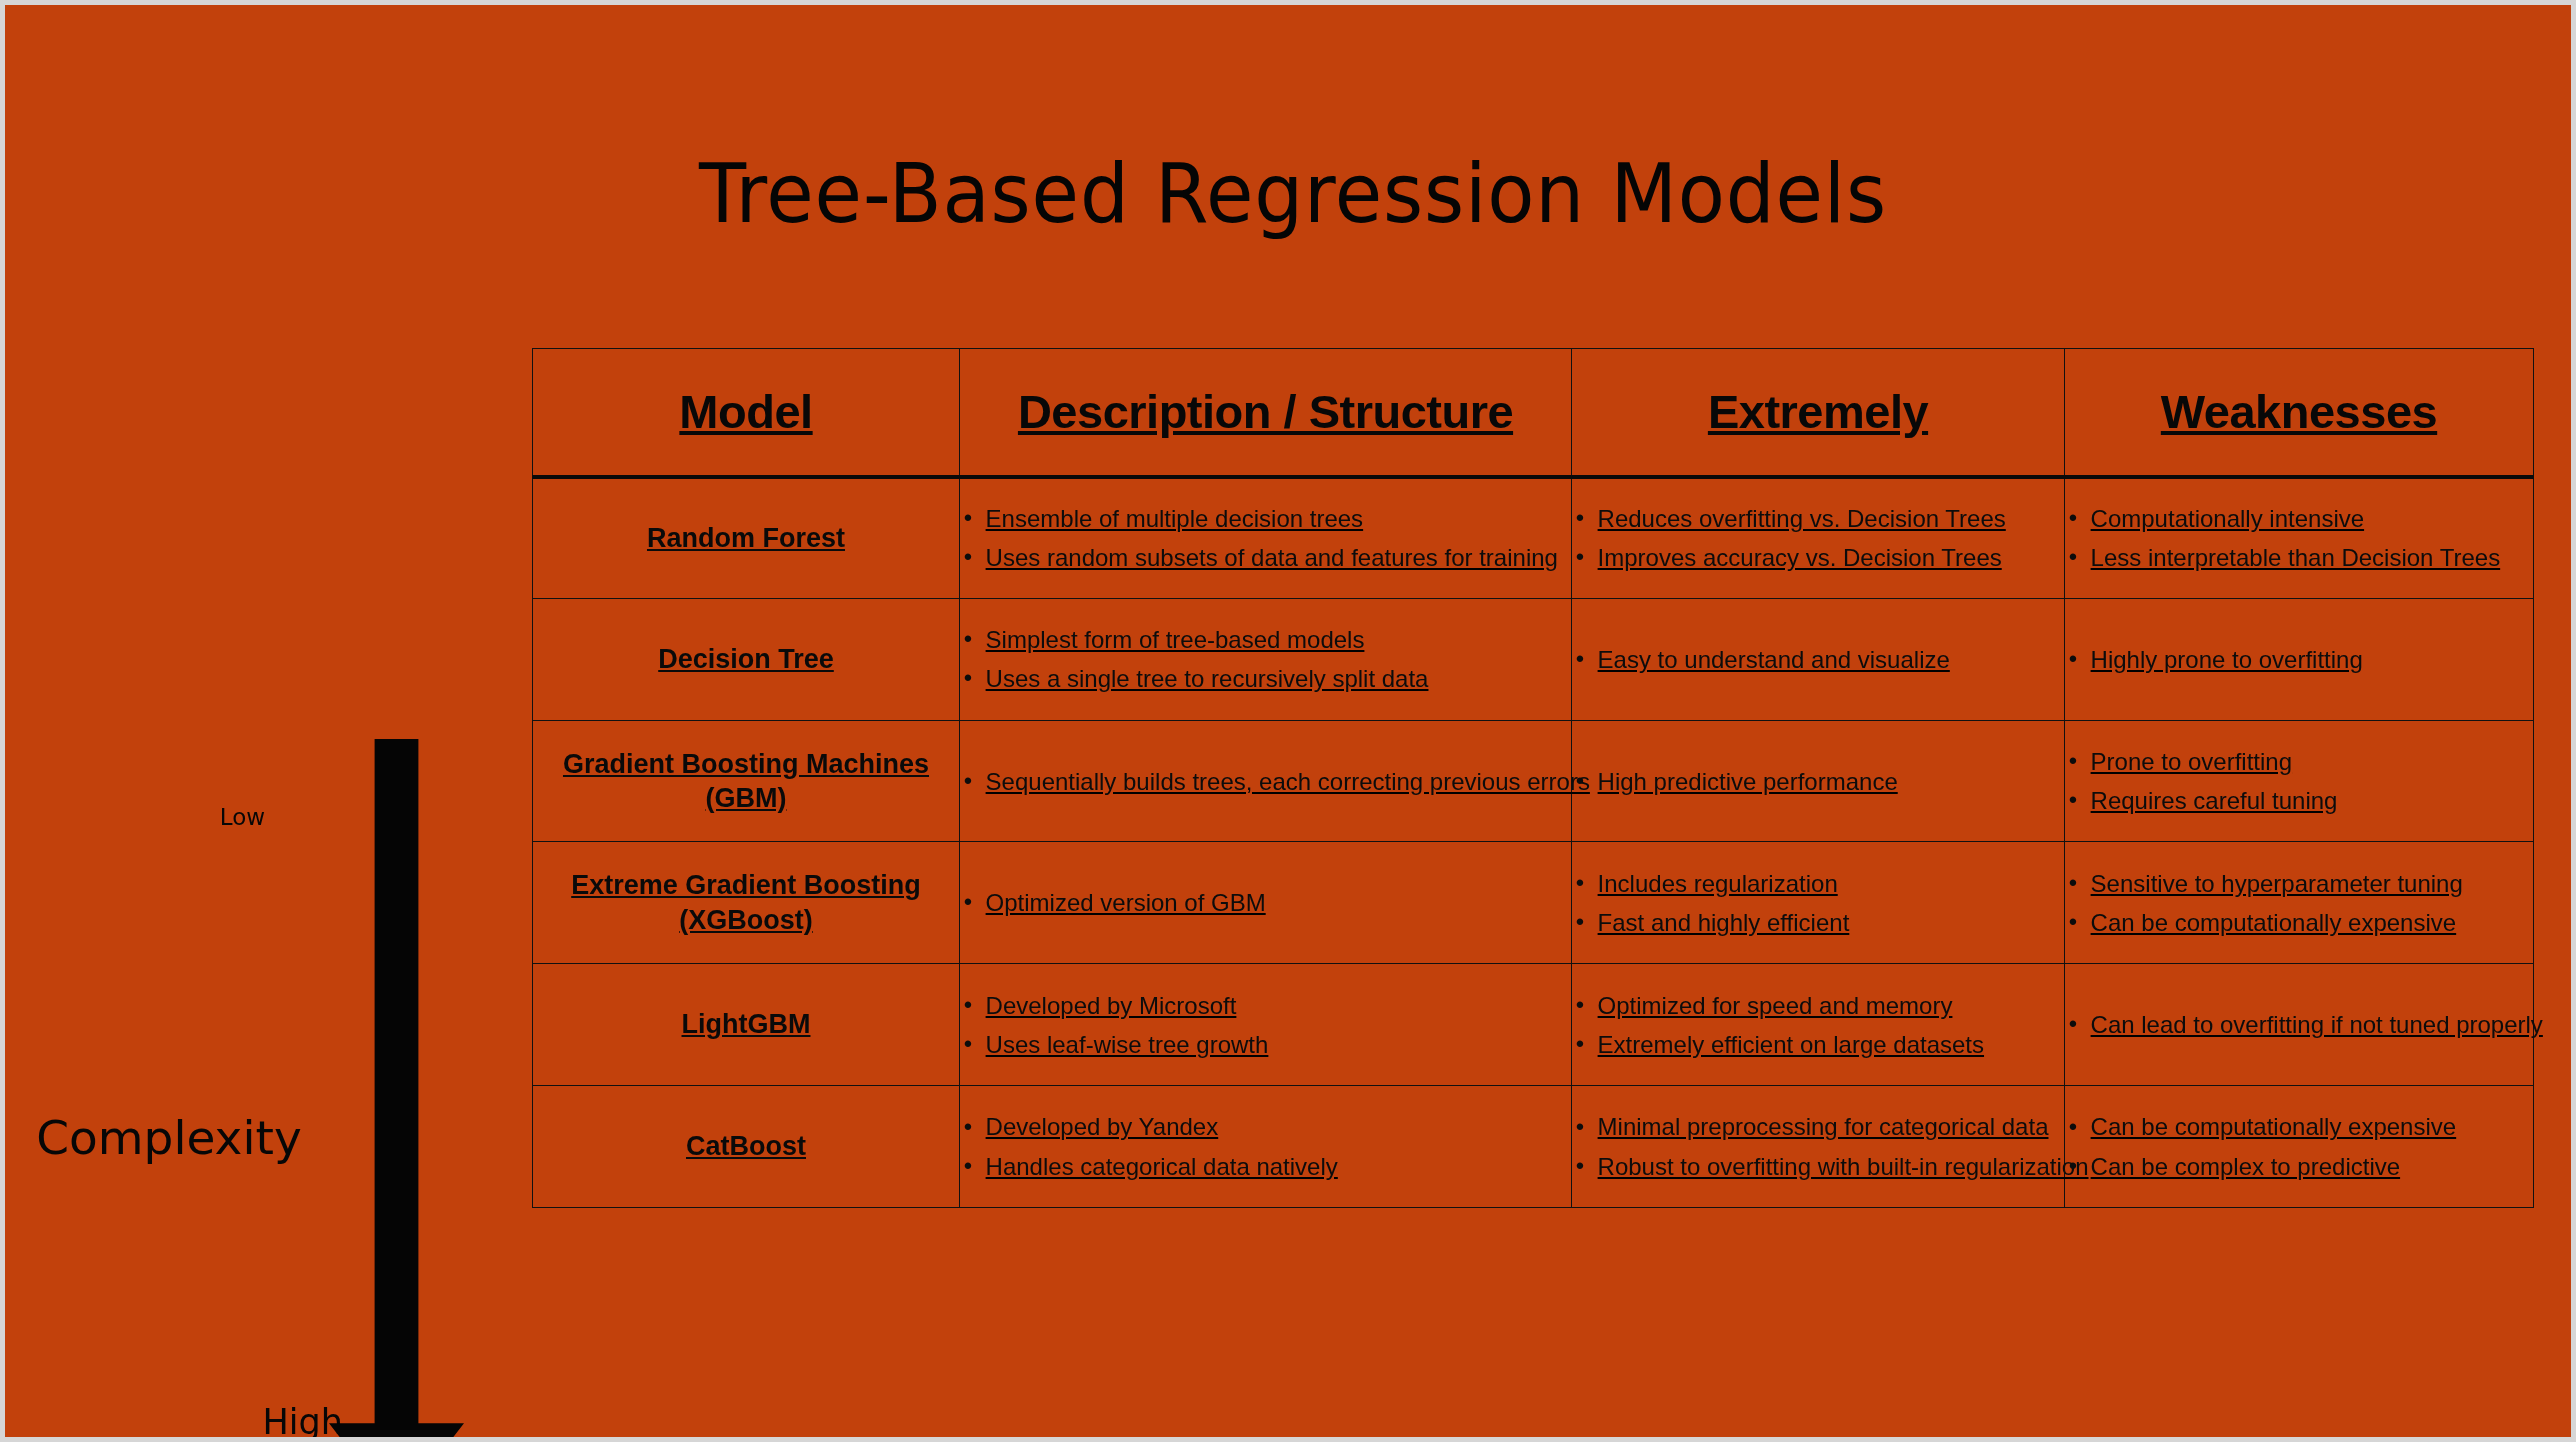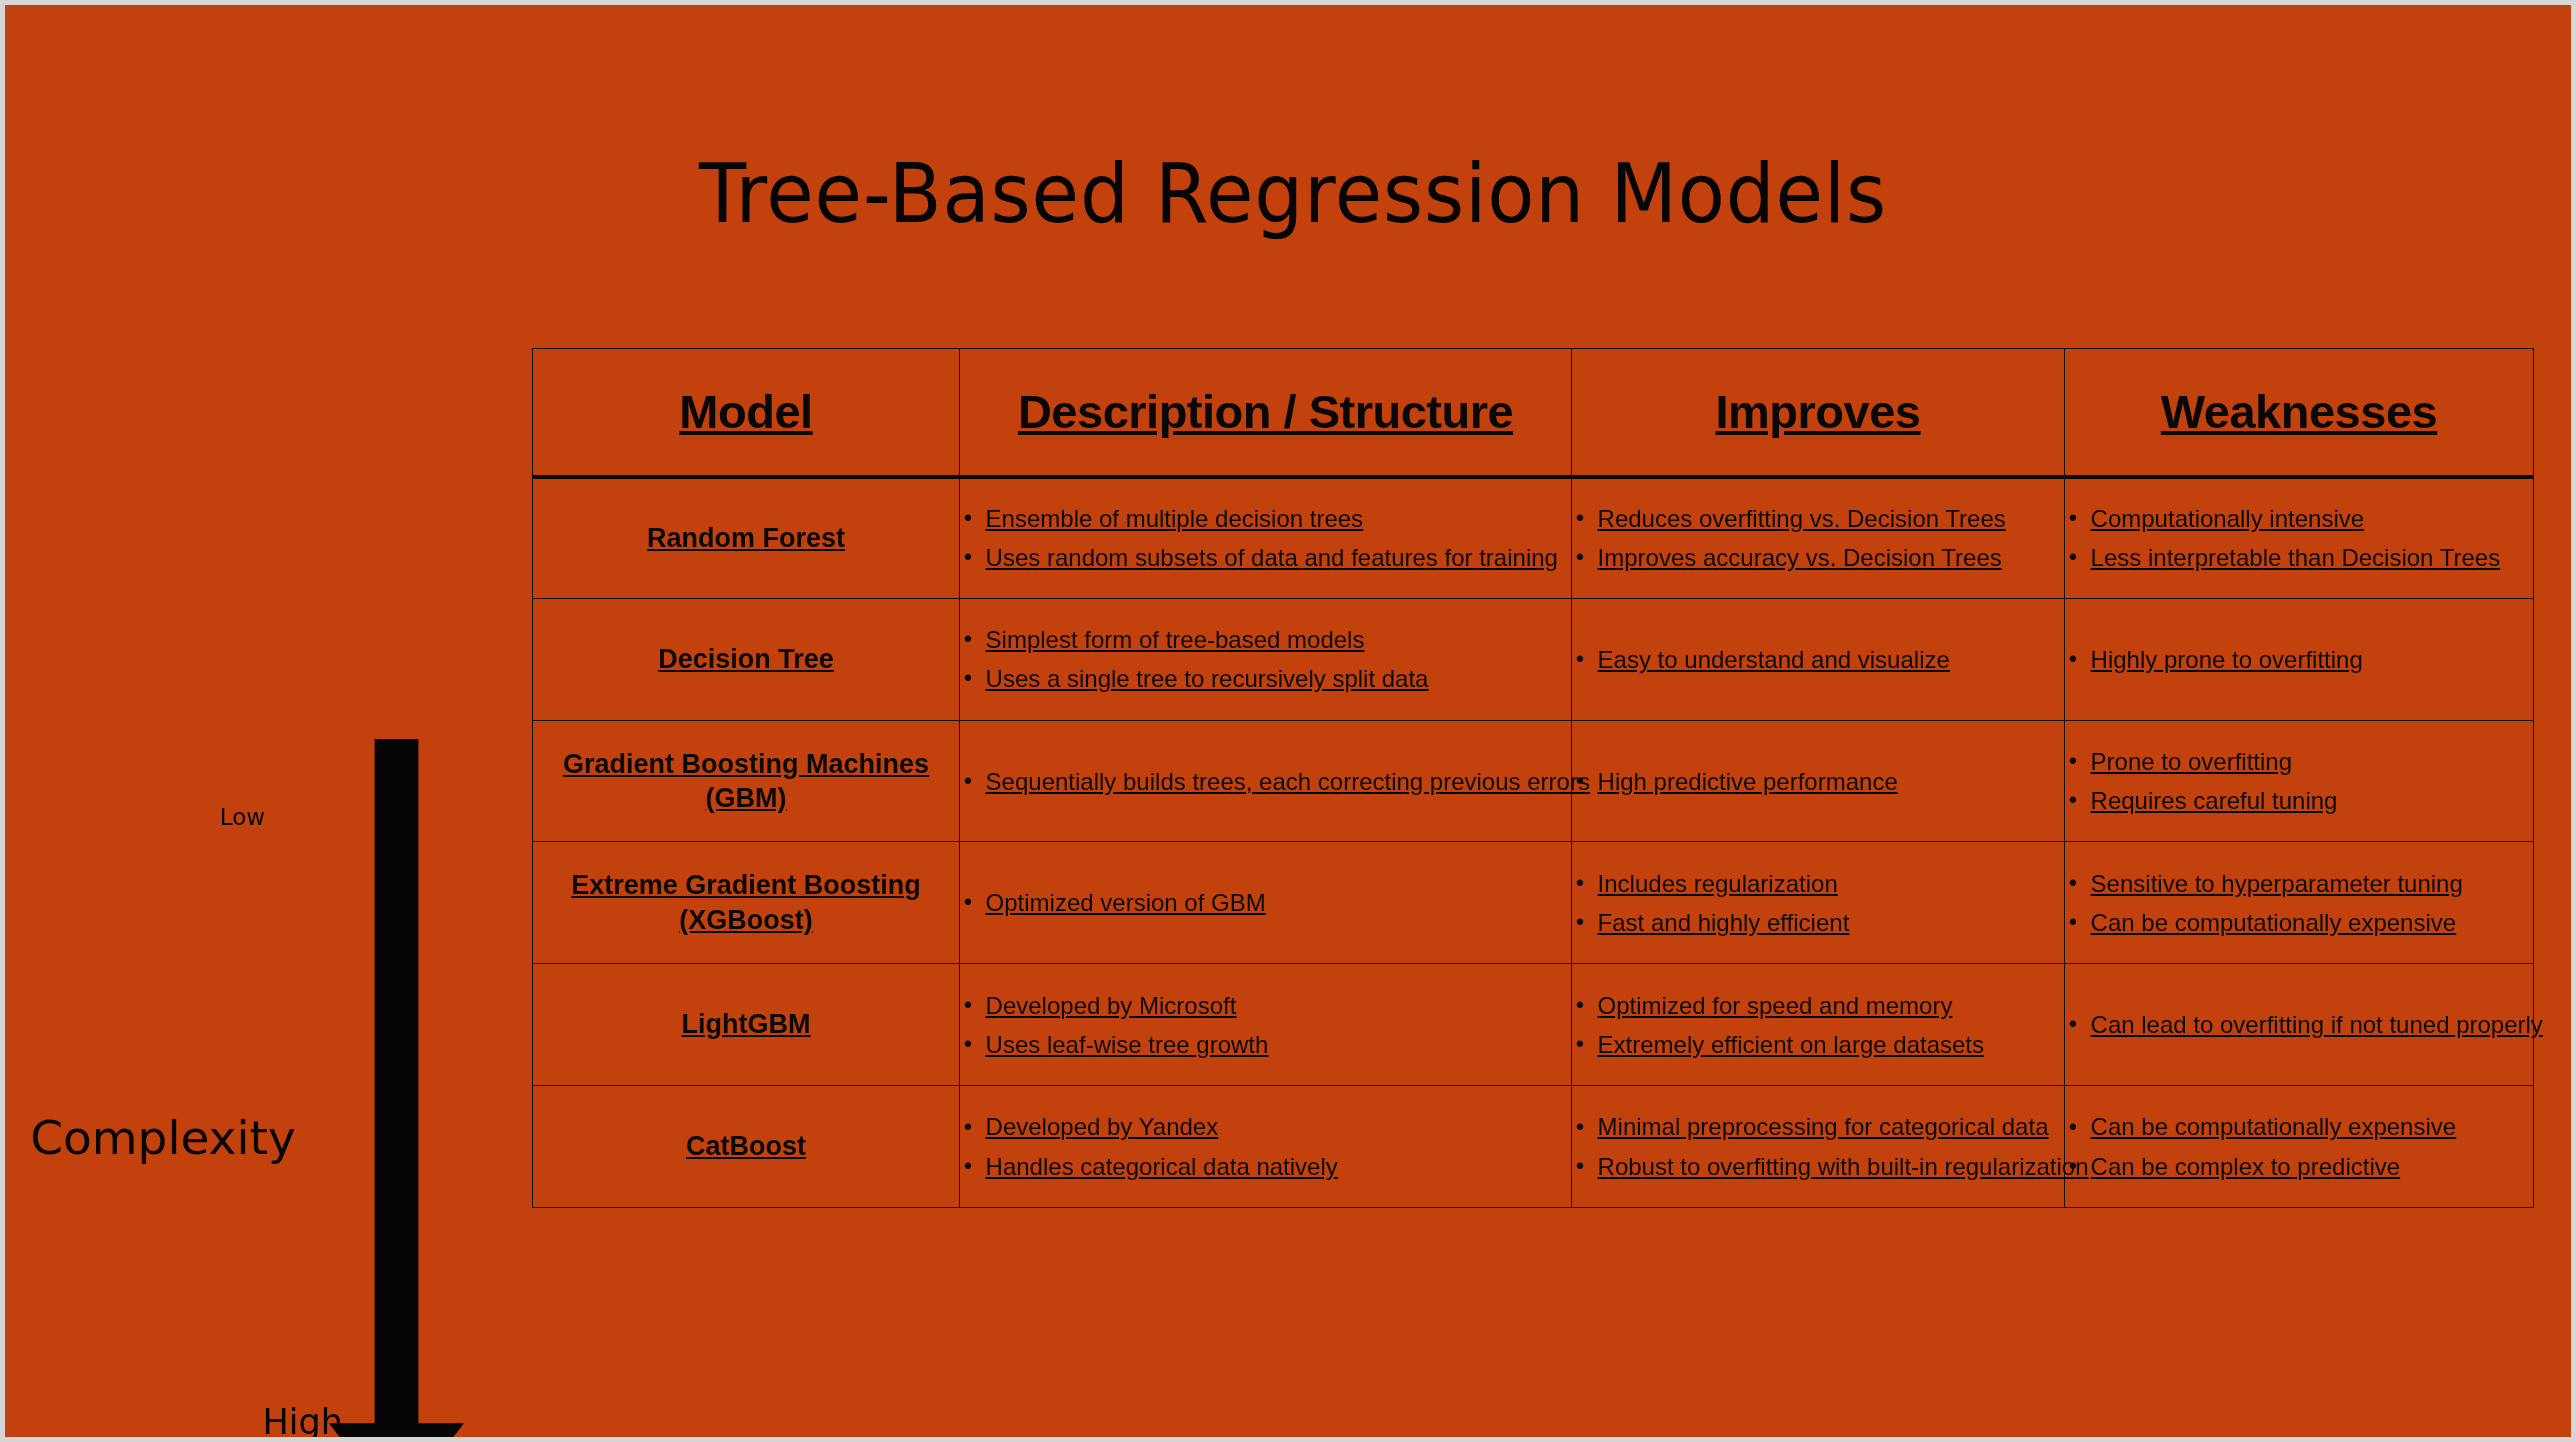--- a/index.html
+++ b/index.html
@@ -61,21 +61,21 @@
 
   .axis-label.high {
     left: 137px;
     top: 1054px;
     width: 201px;
     text-align: right;
     font-size: 35px;
   }
 
   .axis-label.complexity {
-    left: 3px;
+    left: 9px;
     top: 762px;
     width: 310px;
     text-align: center;
     font-size: 47px;
   }
 
   .arrow {
     position: absolute;
     left: 324px;
     top: 391px;
@@ -183,21 +183,21 @@
       <colgroup>
         <col class="c-model">
         <col class="c-description">
         <col class="c-strengths">
         <col class="c-weaknesses">
       </colgroup>
       <thead>
         <tr>
           <th>Model</th>
           <th>Description / Structure</th>
-          <th>Improves</th>
+          <th>Extremely</th>
           <th>Weaknesses</th>
         </tr>
       </thead>
       <tbody id="table-body">
           <tr>
             <td class="model-cell">Random Forest</td>
             <td class="bullet-cell">
               <ul>
                 <li>Ensemble of multiple decision trees</li>
                 <li>Uses random subsets of data and features for training</li>

